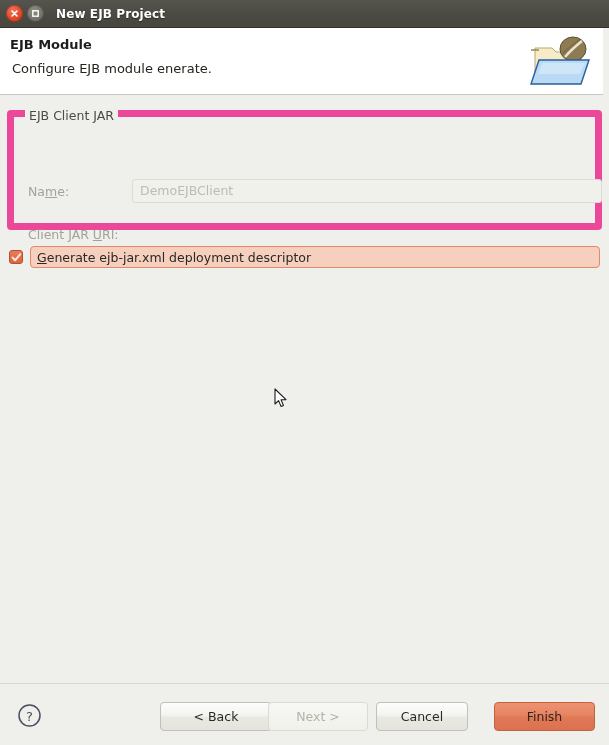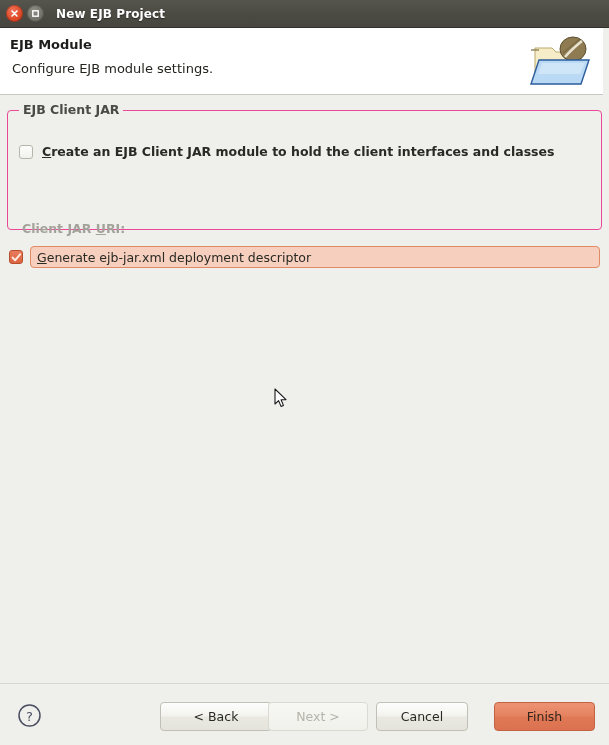--- a/index.html
+++ b/index.html
@@ -97,24 +97,23 @@
     height: 587px;
     background: #efefeb;
   }
 
   .group {
     position: absolute;
     left: 7px;
     top: 14px;
     width: 595px;
     height: 120px;
-    border: 1px solid #ec4899;
+    border: 7px solid #ec4899;
     border-radius: 4px;
     background: transparent;
-    font-weight: bold;
   }
   .group-title {
     position: absolute;
     left: 11px;
     top: -9px;
     background: #efefeb;
     padding: 0 4px;
     font-size: 12.5px;
     color: #4b4b45;
   }
@@ -268,21 +267,21 @@
   <div class="win-btn maximize">
     <svg width="9" height="9" viewBox="0 0 9 9">
       <rect x="1.8" y="1.8" width="5.4" height="5.4" fill="none" stroke="#ffffff" stroke-width="1.4"></rect>
     </svg>
   </div>
   <div class="titlebar-title">New EJB Project</div>
 </div>
 
 <div class="banner">
   <div class="banner-title">EJB Module</div>
-  <div class="banner-sub">Configure EJB module settings.</div>
+  <div class="banner-sub">Configure EJB module enerate.</div>
   <div class="banner-icon">
     <svg width="70" height="60" viewBox="0 0 70 60">
 
       <path d="M10 16 L10 48 L56 48 L56 20 L31 20 L27 16 Z" fill="#f6edc8" stroke="#b9a96b" stroke-width="1"></path>
 
       <path d="M6 18 L14 18" stroke="#8a7f55" stroke-width="1.4"></path>
 
       <ellipse cx="48" cy="17" rx="13" ry="12" fill="#8e7b52" stroke="#5d4f30" stroke-width="1"></ellipse>
       <path d="M40 25 C45 19 52 13 57 9" stroke="#e9e2cf" stroke-width="2.6" fill="none"></path>
       <path d="M38 21 C44 16 50 11 55 7" stroke="#6d5c3a" stroke-width="1.2" fill="none" opacity=".6"></path>
@@ -291,25 +290,25 @@
       <path d="M17 31 L60 31 L55 42 L13 42 Z" fill="#d7eaf9" opacity=".75"></path>
     </svg>
   </div>
 </div>
 
 <div class="content">
 
   <div class="group">
     <div class="group-title">EJB Client JAR</div>
 
-    <div class="chk-row create">
-      <div class="checkbox"></div>
-      <div class="chk-label disabled"><span class="mn">C</span><span>reate an EJB Client JAR module to hold the client interfaces and classes</span></div>
+
+    <div class="field-row name">
+      <div class="field-label"><span>Na</span><span class="mn">m</span><span>e:</span></div>
+      <div class="field-input">DemoEJBClient</div>
     </div>
-
 
     <div class="field-row uri">
       <div class="field-label"><span>Client JAR </span><span class="mn">U</span><span>RI:</span></div>
     </div>
   </div>
 
   <div class="gen-row">
     <div class="checkbox checked">
       <svg width="11" height="11" viewBox="0 0 11 11">
         <path d="M1.6 5.6 L4.1 8.3 L9.2 2.2" stroke="#ffe9df" stroke-width="2" fill="none" stroke-linecap="round" stroke-linejoin="round"></path>

